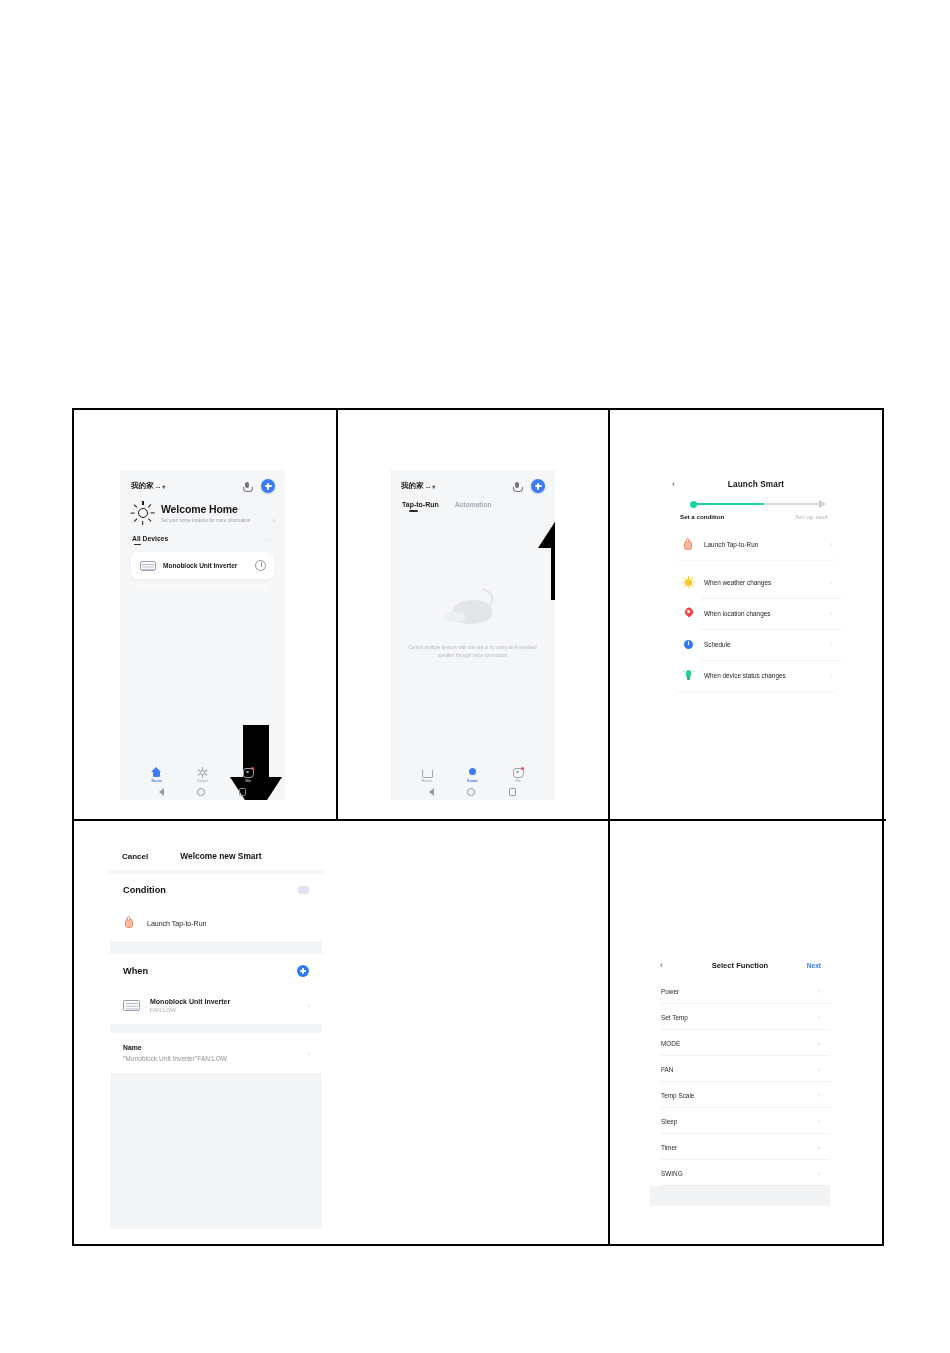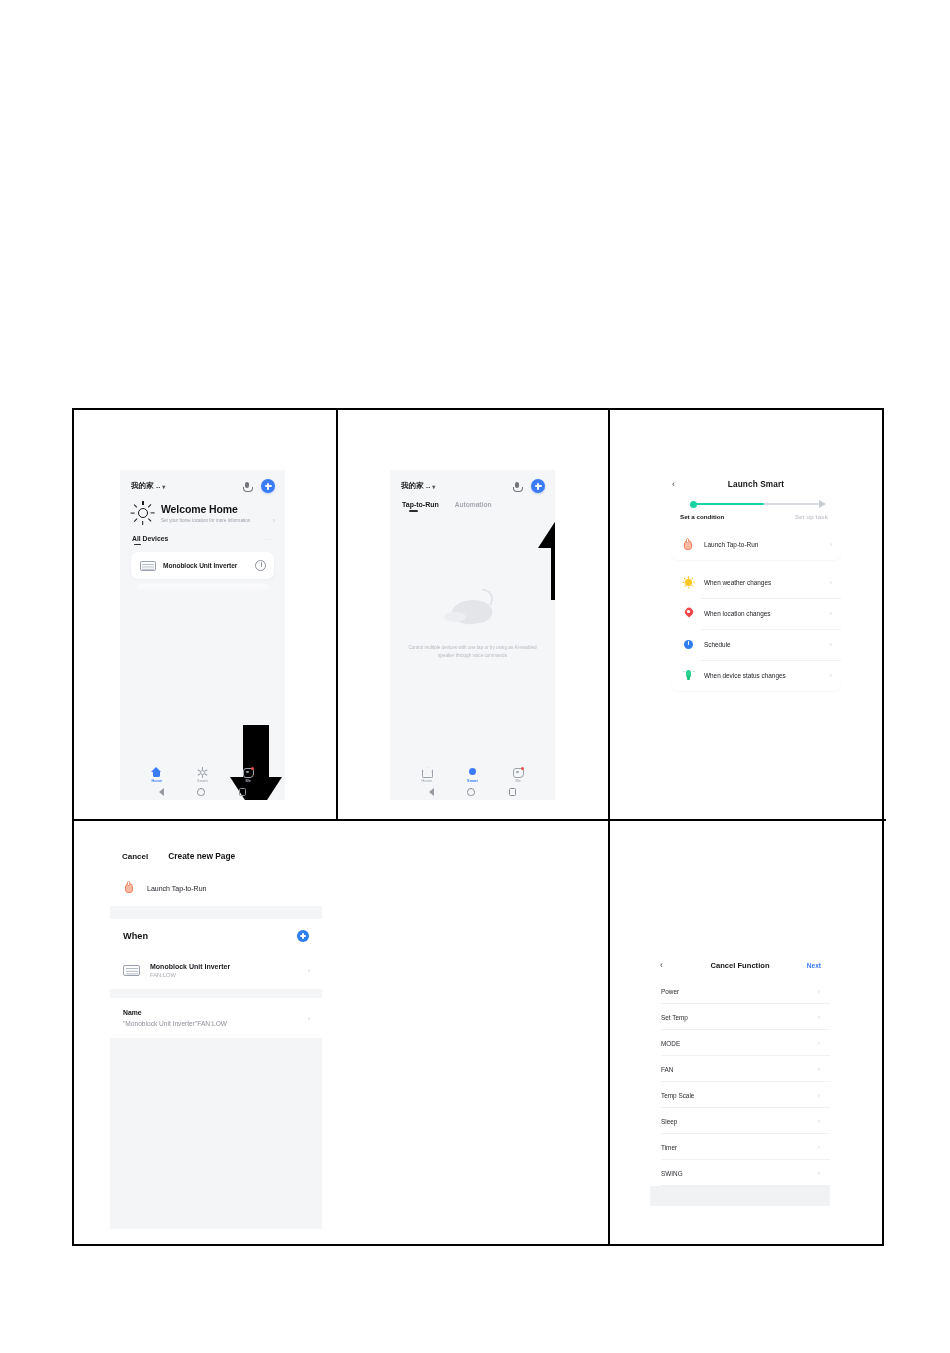--- a/index.html
+++ b/index.html
@@ -364,21 +364,21 @@
     background:#1fbe7e; border-radius:1px;
   }
   .oi-dev .gl {
     position:absolute; left:0.8px; top:2px; width:1.8px; height:1px;
     background:#9fe9cd; border-radius:1px;
     box-shadow:9.6px 0 0 #9fe9cd;
   }
 
   
   .p4head {
-    display:flex; align-items:center; gap:20px;
+    display:flex; align-items:center; gap:32px;
     padding:10px 12px 9px 12px; background:#fff;
   }
   .p4-cancel { font-size:8px; font-weight:700; color:#141414; }
   .p4-title  { font-size:8.4px; font-weight:700; color:#141414; }
 
   .p4sec {
     background:#fff; margin-top:4px; padding:11px 13px 10px 13px;
     display:flex; align-items:center; justify-content:space-between;
   }
   .p4sec-t { font-size:9.2px; font-weight:700; color:#121212; }
@@ -682,23 +682,27 @@
         </div>
       </div>
     </div>
   </div>
 
   <div class="cell b-r span2">
     <div class="phone p4">
 
       <div class="p4head">
         <span class="p4-cancel">Cancel</span>
-        <span class="p4-title">Create new Page</span>
-      </div>
-
+        <span class="p4-title">Welcome new Smart</span>
+      </div>
+
+      <div class="p4sec">
+        <span class="p4sec-t">Condition</span>
+        <span class="sq-ghost"></span>
+      </div>
 
       <div class="p4row">
         <span class="oi oi-tap" style="width:14px;height:14px">
           <span class="hand"></span>
             <span class="finger"></span>
         </span>
         <span class="lbl">Launch Tap-to-Run</span>
       </div>
 
       <div class="p4gap"></div>
@@ -733,21 +737,21 @@
       <div class="p4gap"></div>
 
     </div>
   </div>
 
   <div class="cell">
     <div class="phone p6 white">
 
       <div class="p6head">
         <span class="p6-back">‹</span>
-        <span class="p6title">Cancel Function</span>
+        <span class="p6title">Select Function</span>
         <span class="p6-next">Next</span>
       </div>
 
       <div class="fn-list">
         <div class="fn-row">
           <span class="fn-lbl">Power</span>
           <span class="fn-chev">›</span>
         </div>
         <div class="fn-row">
           <span class="fn-lbl">Set Temp</span>

